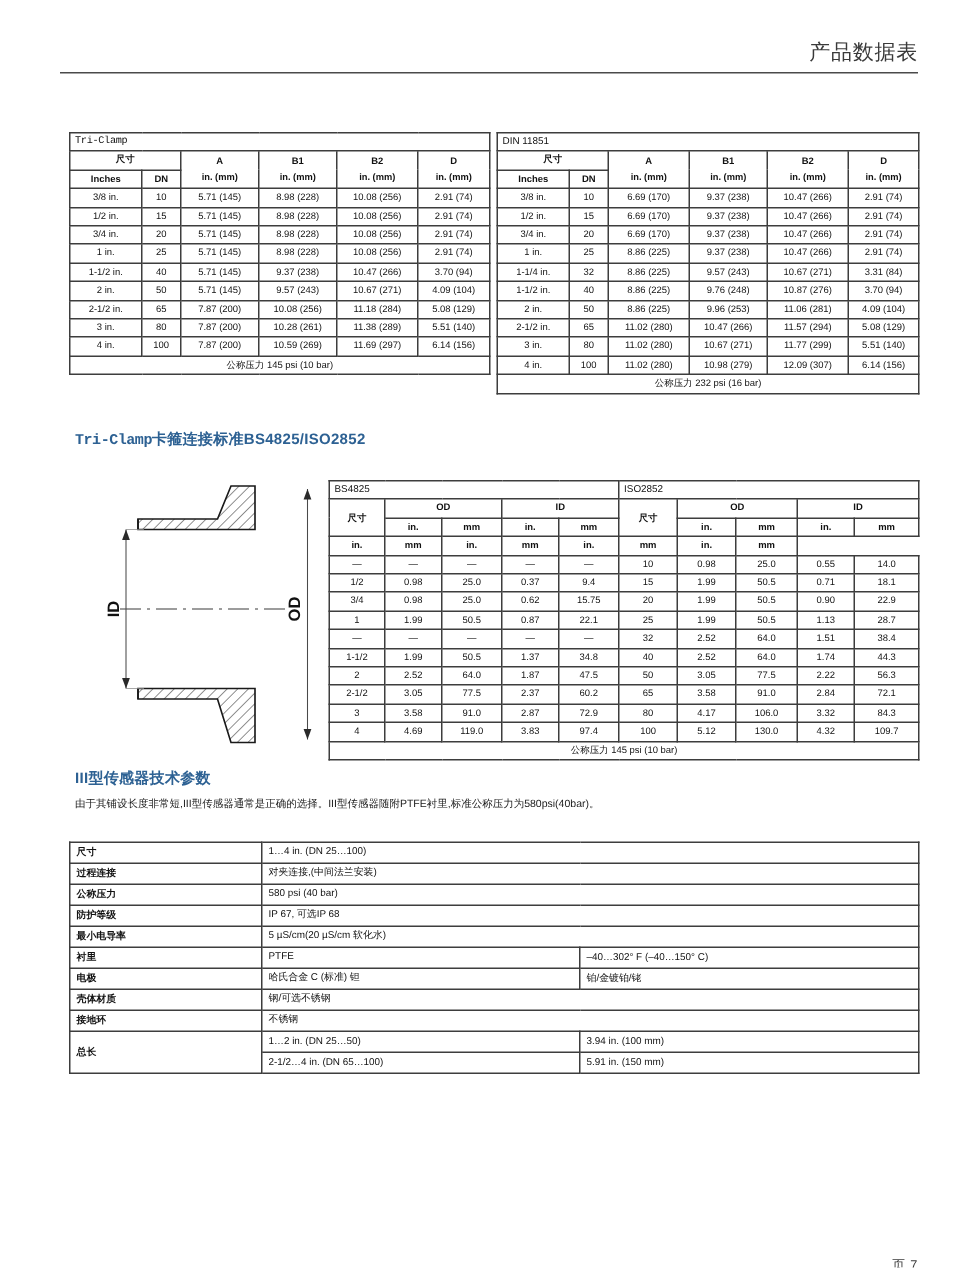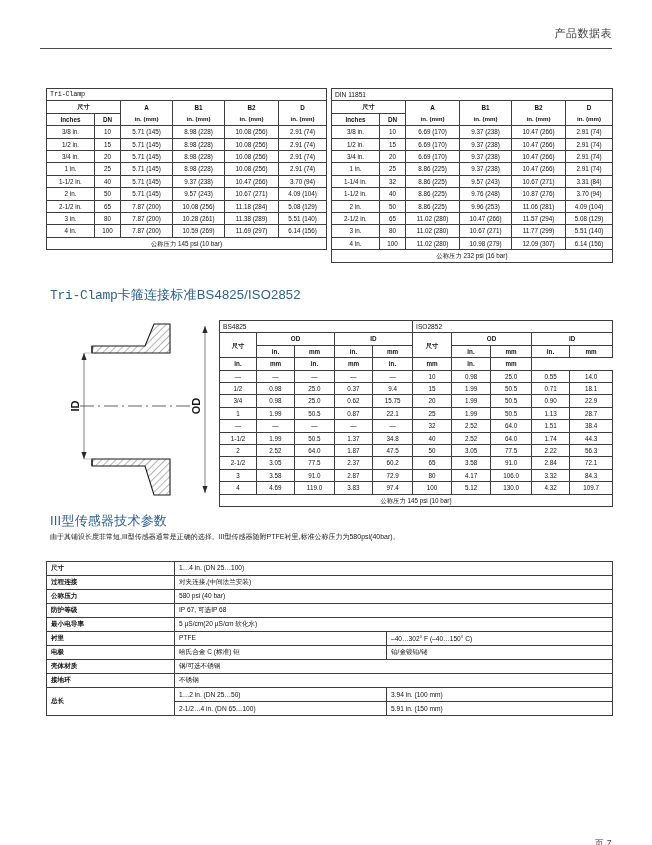--- a/index.html
+++ b/index.html
@@ -21,21 +21,21 @@
     position: absolute;
     left: 40px;
     top: 26px;
     width: 572px;
     height: 32px;
   }
   .page-header .ph-title {
     position: absolute;
     right: 0;
     top: 0;
-    font-size: 11px;
+    font-size: 14px;
     color: #3a3a3a;
     letter-spacing: 0.5px;
     text-align: center;
   }
   .page-header .ph-rule {
     position: absolute;
     left: 0;
     right: 0;
     top: 22px;
     border-top: 1px solid #4a4a4a;
@@ -121,23 +121,23 @@
     position: absolute;
     left: 331px;
     top: 88px;
     width: 281px;
   }
   #table-triclamp-wrap table.dt, #table-din-wrap table.dt { width: 100%; }
 
   
   .sec-heading {
     position: absolute;
-    font-weight: normal;
+    font-weight: bold;
     color: #2d6193;
-    font-size: 13px;
+    font-size: 10px;
     letter-spacing: 0.2px;
     white-space: nowrap;
   }
   .sec-heading .latin {
     font-family: "Liberation Mono", monospace;
     letter-spacing: -0.3px;
   }
   #heading-bs4825 { left: 50px; top: 286px; }
   #heading-type3 { left: 50px; top: 512px; }
 

